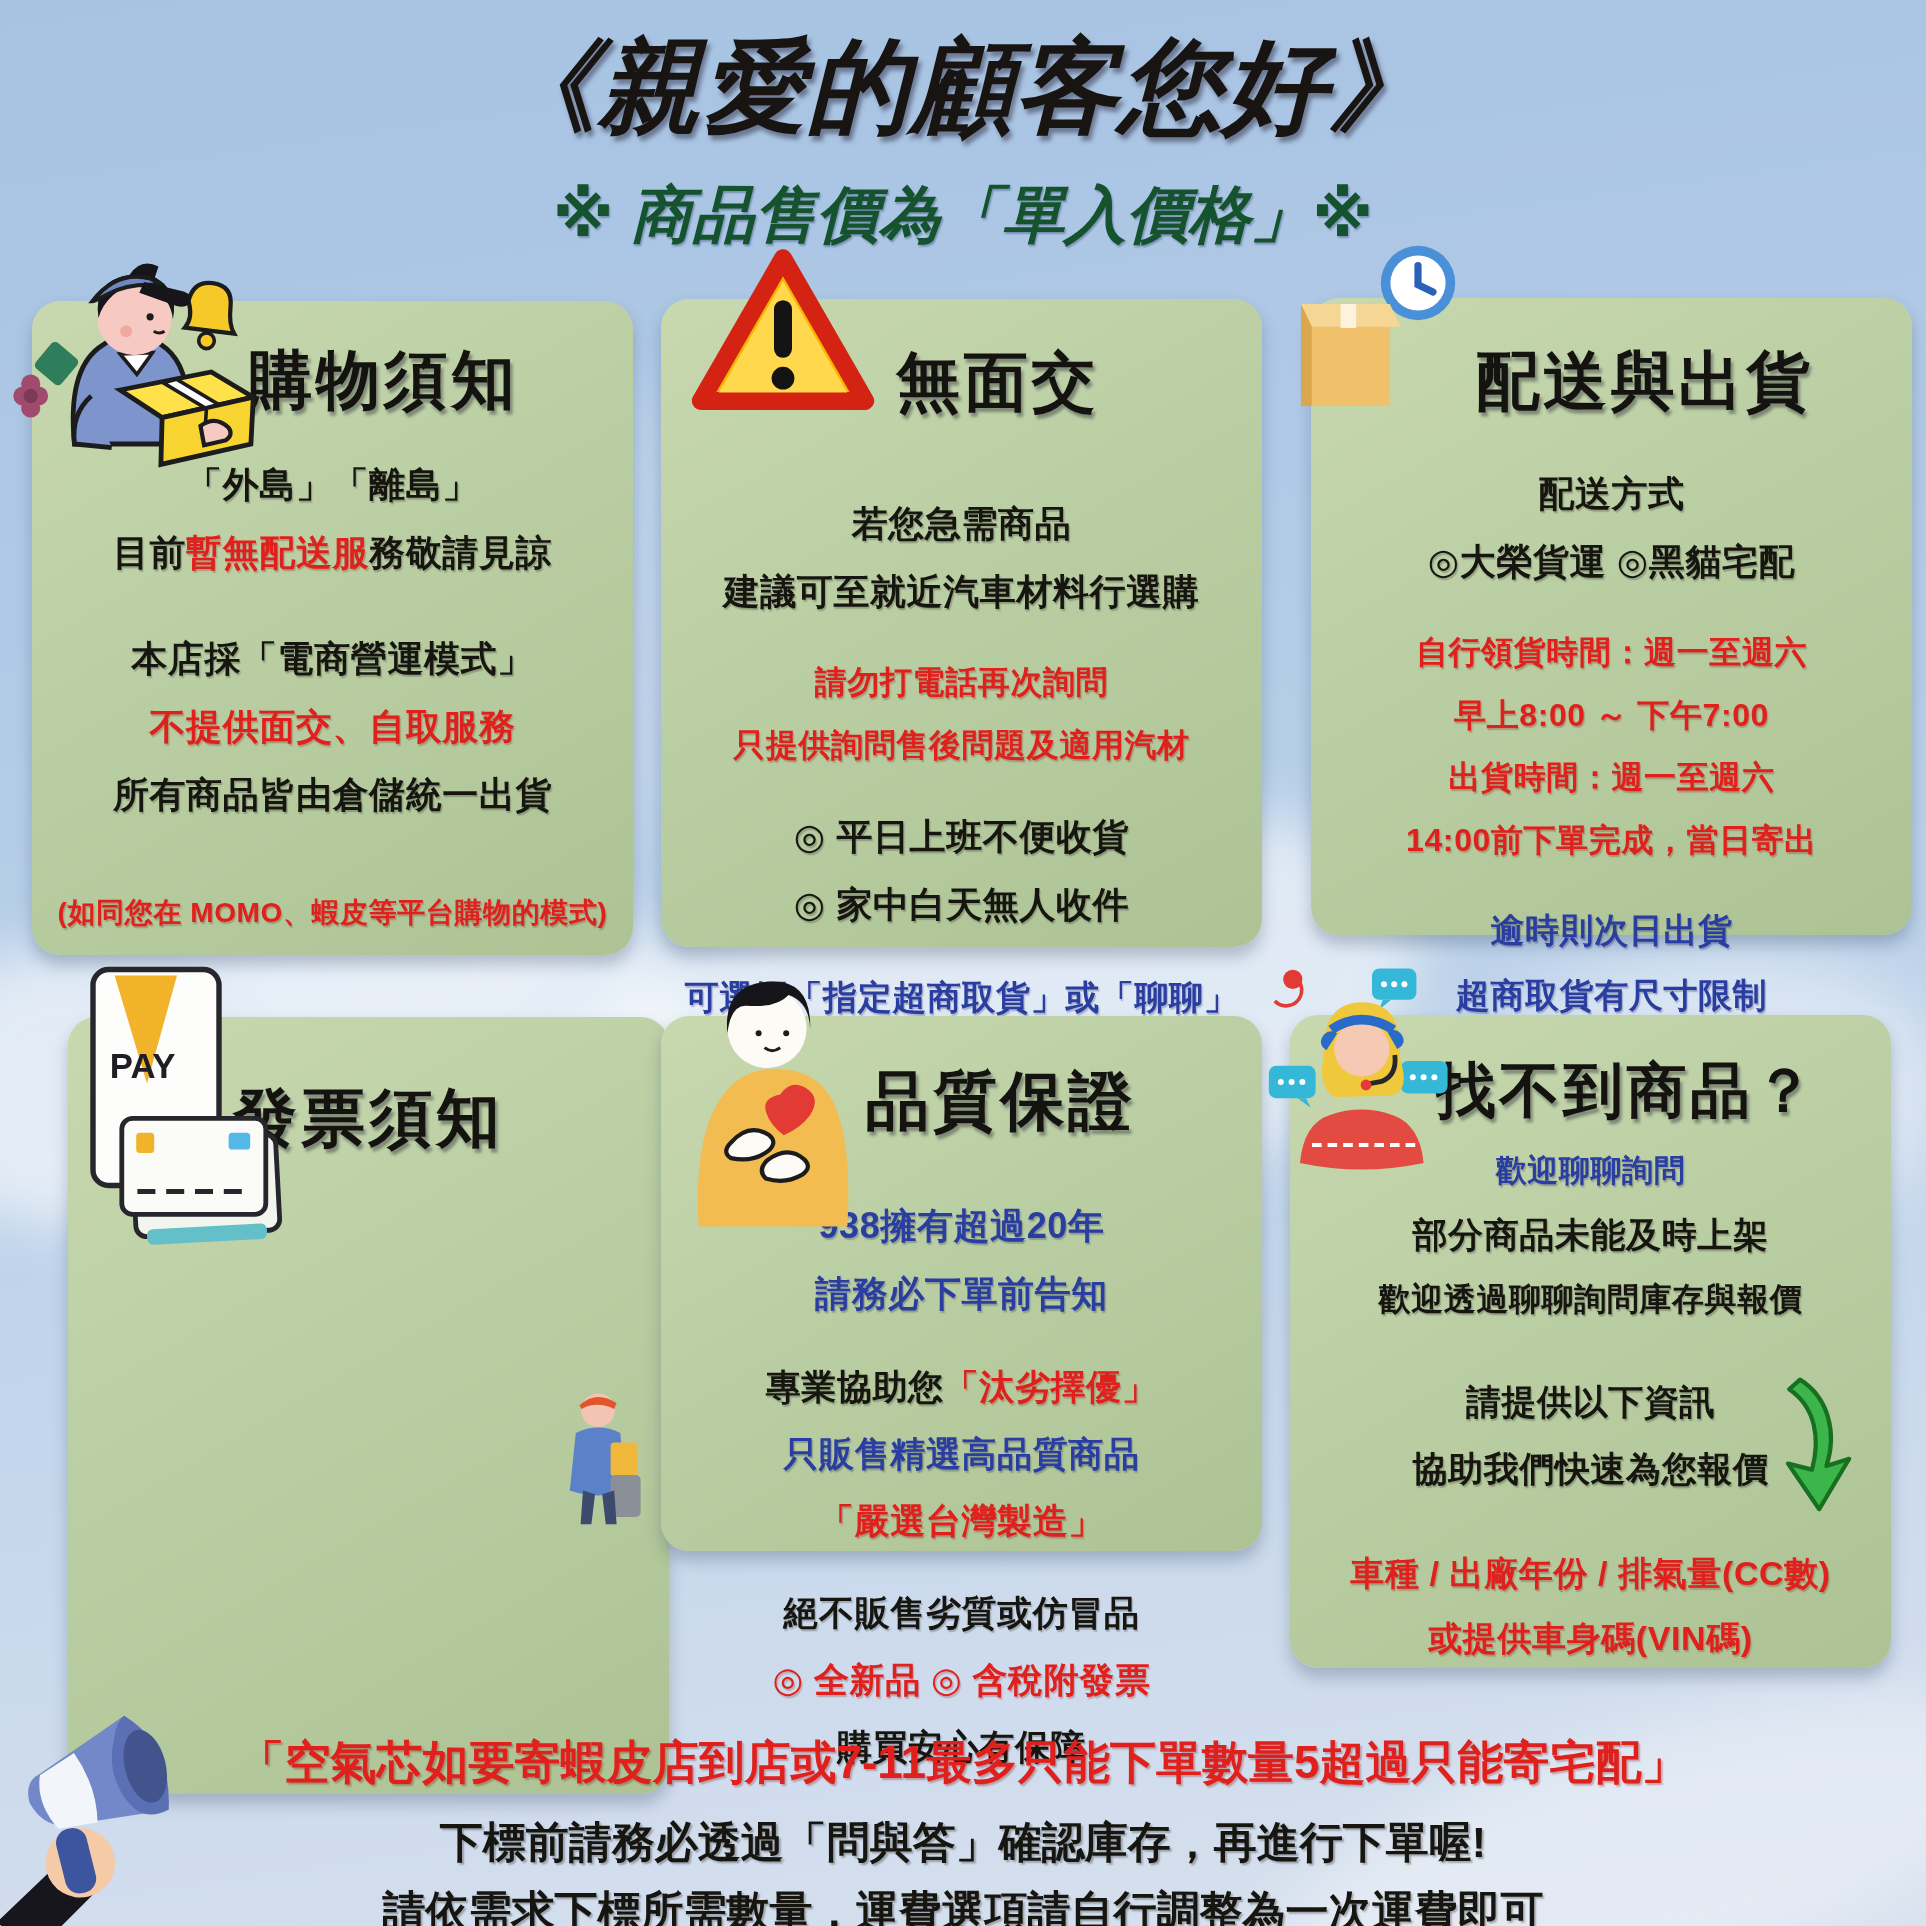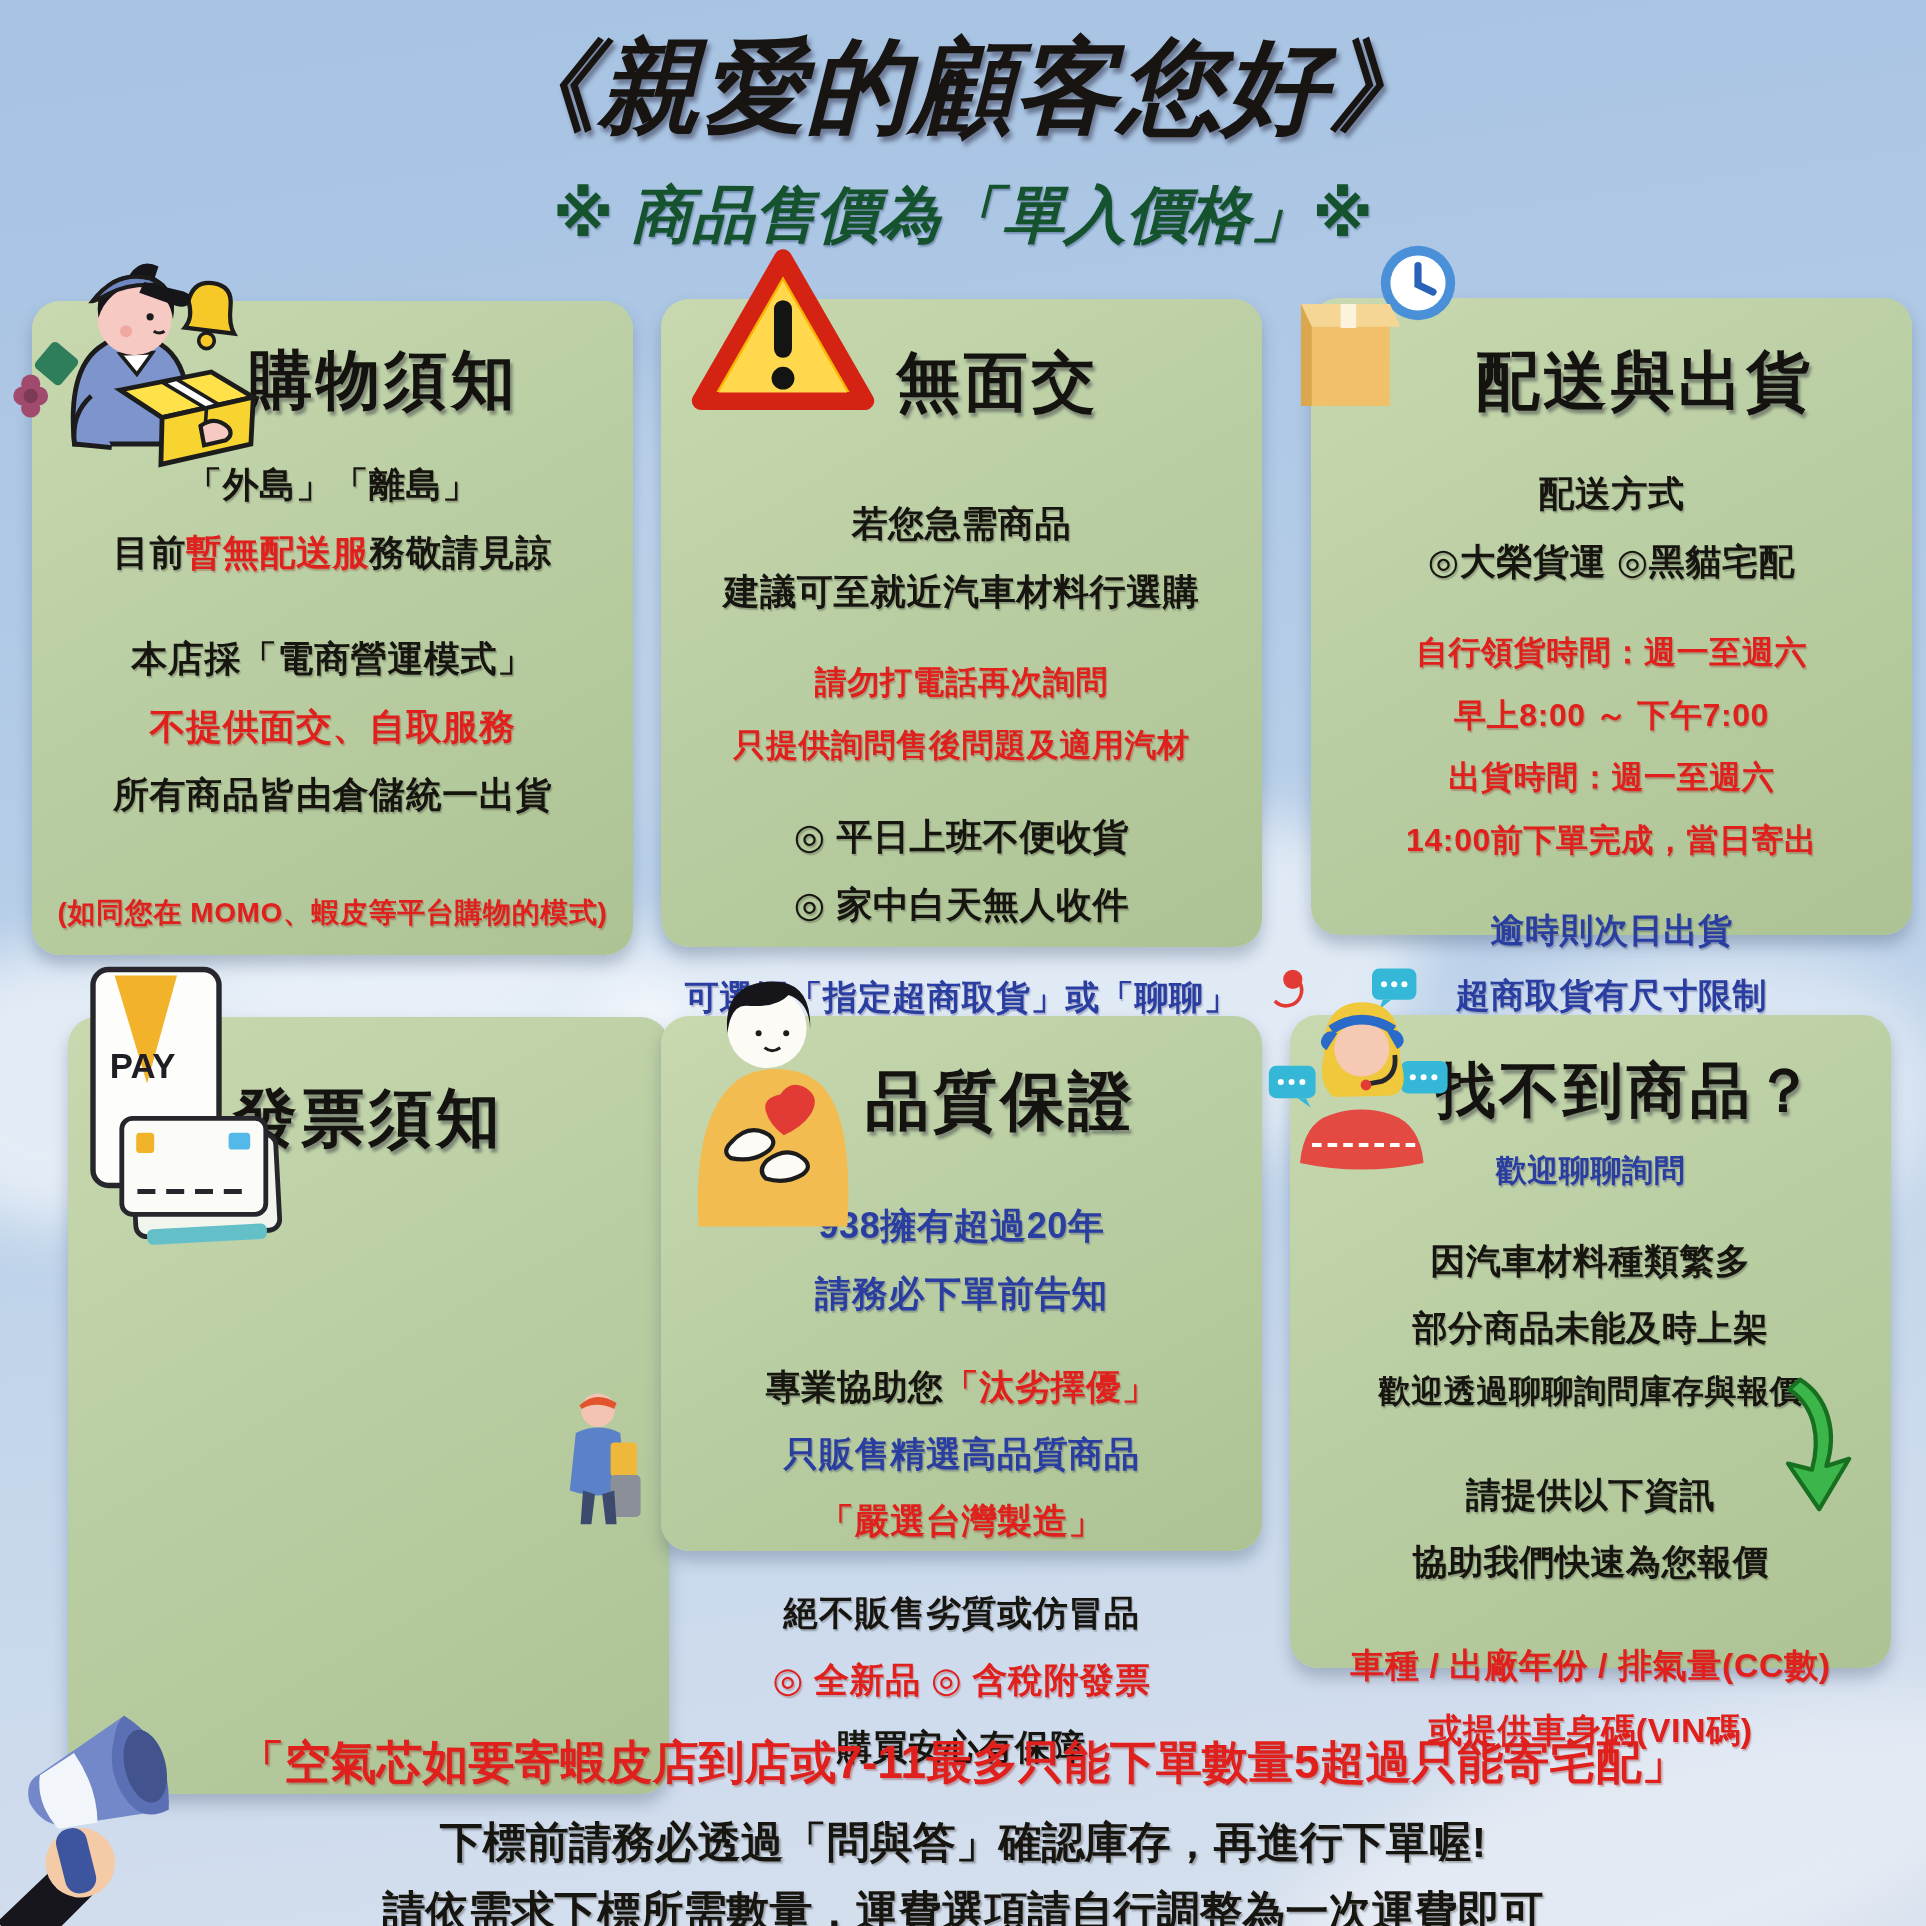--- a/index.html
+++ b/index.html
@@ -275,21 +275,20 @@
       <path d="M112 108 q50 -34 104 0" stroke="#2a6ac8" stroke-width="16" fill="none"></path>
       <path d="M218 150 q4 34 -22 44 l-22 4" stroke="#26262c" stroke-width="8" fill="none"></path>
       <circle cx="170" cy="200" r="9" fill="#e23a34"></circle>
       <path d="M60 330 q6 -66 50 -80 q52 -18 104 0 q46 16 52 80 q-104 22 -206 0z" fill="#e34a42"></path>
       <path d="M80 300 h16 M106 300 h16 M132 300 h16 M158 300 h16 M184 300 h16 M210 300 h16 M236 300 h16" stroke="#fff" stroke-width="7"></path>
     </svg>
   </div>
   <h2 class="panel-title">找不到商品？</h2>
   <div class="panel-body">
     <p class="ln c-b s52 mtD">歡迎聊聊詢問</p>
-    <p class="ln c-k s58 mtE">因汽車材料種類繁多</p>
     <p class="ln c-k s58 mtD">部分商品未能及時上架</p>
     <p class="ln c-k s54 mtD">歡迎透過聊聊詢問庫存與報價</p>
     <p class="ln c-k s58 mtB">請提供以下資訊</p>
     <p class="ln c-k s58 mtD">協助我們快速為您報價</p>
     <p class="ln c-r s56 mtB">車種 / 出廠年份 / 排氣量(CC數)</p>
     <p class="ln c-r s56 mtD">或提供車身碼(VIN碼)</p>
   </div>
   <div class="arrow-dn">
     <svg width="78" height="138" viewBox="0 0 130 230">
       <path d="M30 6 C78 36 92 96 74 150 L112 138 L62 222 L10 146 L50 156 C64 104 56 52 12 22 Z" fill="#3cb54a" stroke="#17701f" stroke-width="7" stroke-linejoin="round"></path>

